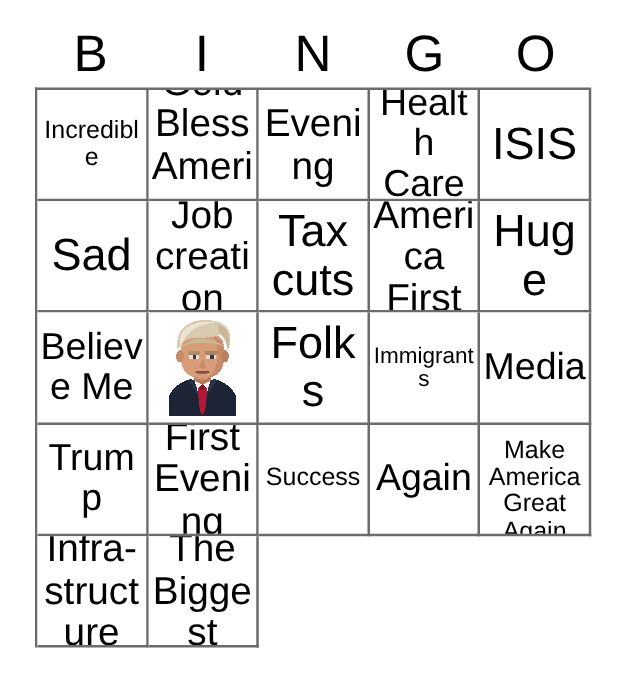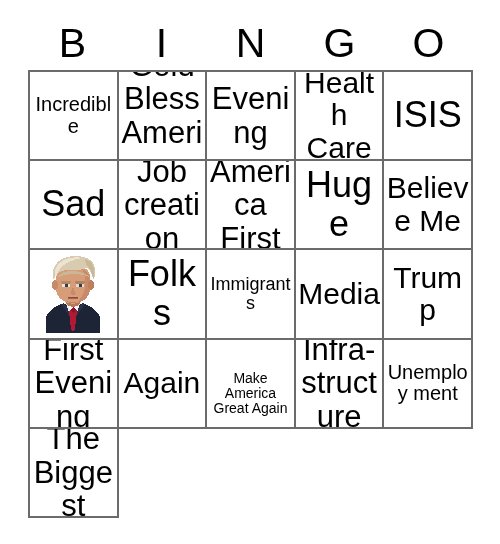--- a/index.html
+++ b/index.html
@@ -71,21 +71,21 @@
     display: block;
     width: 100%;
     line-height: 1.08;
     word-wrap: break-word;
   }
   
   .s-xl .txt { font-size: 36px; }
   .s-lg .txt { font-size: 30px; }
   .s-md .txt { font-size: 31px; }
   .s-sm .txt { font-size: 20px; }
-  .s-xs .txt { font-size: 14px; margin-top: 20px; }
+  .s-xs .txt { font-size: 20px; margin-top: 20px; }
   .s-xxs .txt { font-size: 18px; }
 
   
   .free-cell {
     position: relative;
     padding: 0;
   }
   .portrait-wrap {
     width: 100%;
     height: 100%;
@@ -129,20 +129,23 @@
     <div class="cell s-xl">
         <span class="txt">ISIS</span>
       </div>
 
     <div class="cell s-xl">
         <span class="txt">Sad</span>
       </div>
     <div class="cell s-md">
         <span class="txt">Job creation</span>
       </div>
+    <div class="cell s-xl">
+        <span class="txt">Tax cuts</span>
+      </div>
     <div class="cell s-md">
         <span class="txt">America First</span>
       </div>
 
     <div class="cell s-xl">
         <span class="txt">Huge</span>
       </div>
     <div class="cell s-lg">
         <span class="txt">Believe Me</span>
       </div>
@@ -206,31 +209,31 @@
 
     <div class="cell s-lg">
         <span class="txt">Media</span>
       </div>
     <div class="cell s-lg">
         <span class="txt">Trump</span>
       </div>
     <div class="cell s-md">
         <span class="txt">First Evening</span>
       </div>
+    <div class="cell s-sm">
+        <span class="txt">Success</span>
+      </div>
     <div class="cell s-lg">
         <span class="txt">Again</span>
       </div>
 
     <div class="cell s-xs">
         <span class="txt">Make America Great Again</span>
       </div>
     <div class="cell s-md">
         <span class="txt">Infra- structure</span>
       </div>
-    <div class="cell s-sm">
-        <span class="txt">Unemploy ment</span>
-      </div>
     <div class="cell s-md">
         <span class="txt">The Biggest</span>
       </div>
 
   </div>
 </div>
 
 </body></html>

